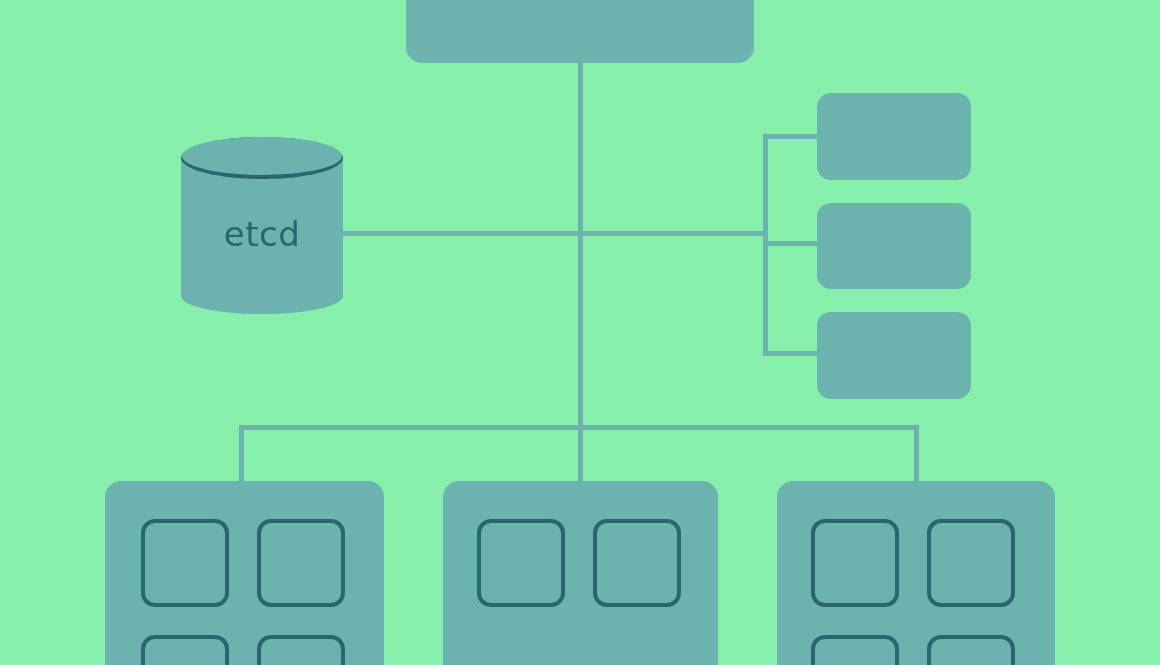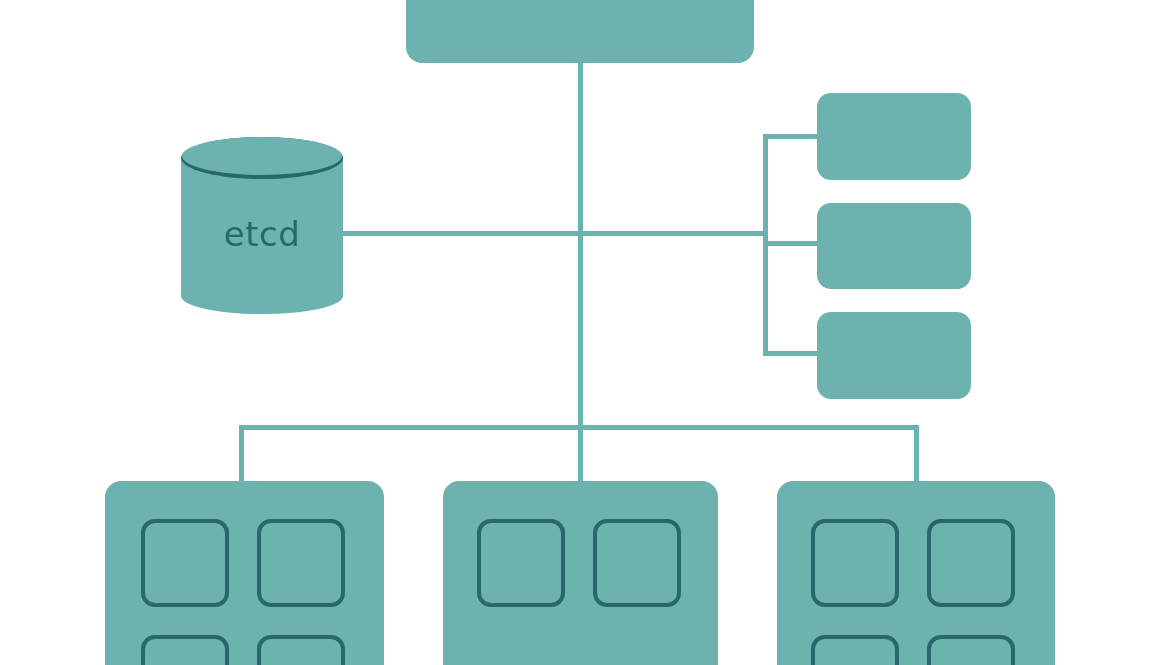--- a/index.html
+++ b/index.html
@@ -8,21 +8,21 @@
       width: 1160px;
       height: 665px;
       overflow: hidden;
       background: #28686c;
       font-family: "Liberation Sans", sans-serif;
     }
     .canvas {
       position: relative;
       width: 1160px;
       height: 665px;
-      background: #ffffff;
+      background: #86efac;
     }
     .line {
       position: absolute;
       background: #6cb2ae;
     }
     .box {
       position: absolute;
       background: #6cb2ae;
       border-radius: 14px;
       box-sizing: border-box;

